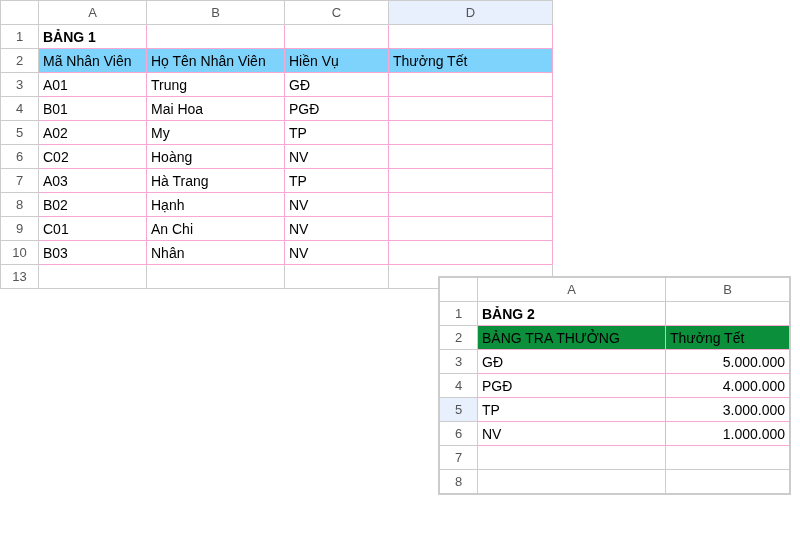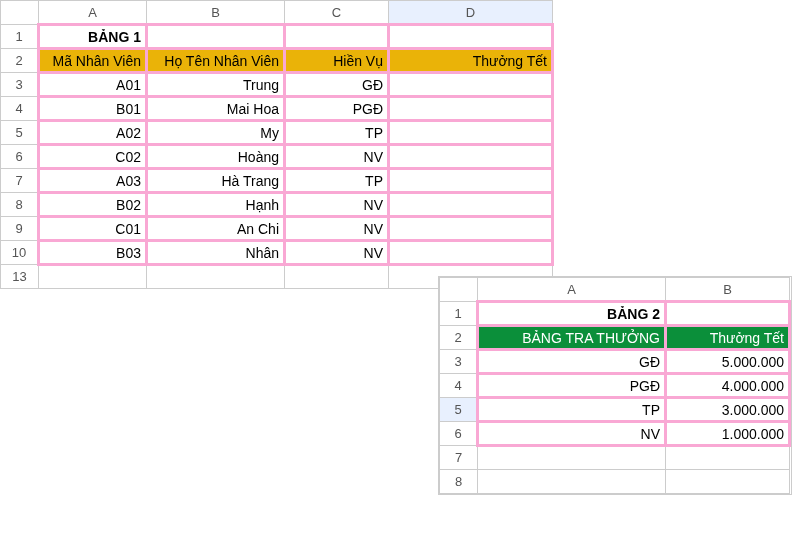--- a/index.html
+++ b/index.html
@@ -37,26 +37,26 @@
   .colhead {
     text-align: center;
     color: #555;
     background: #fff;
     font-size: 13px;
   }
   .corner {
     width: 38px;
     background: #fff;
   }
-  .hdr-yellow { background: #eab308; margin-top: 40px; }
-  .hdr-green { background: #0b8f3a; color: #ffffff; margin-top: 34px; }
+  .hdr-yellow { background: #7dd3fc; margin-top: 40px; }
+  .hdr-green { background: #0b8f3a; color: #000000; margin-top: 34px; }
   .bold { font-weight: bold; }
   .sel-col { background: #e8f0fe; }
   .sel-row { background: #e8f0fe; }
-  .data-border td.cellb { border: 3px solid #f9a8d4; text-align: right; }
+  .data-border td.cellb { border: 1px solid #f9a8d4; }
   .right { text-align: right; }
   .sheet2 td { height: 24px; }
 </style>
 </head>
 <body>
 
 <div class="sheet sheet1">
 <table class="data-border">
   <tbody>
         <tr>

